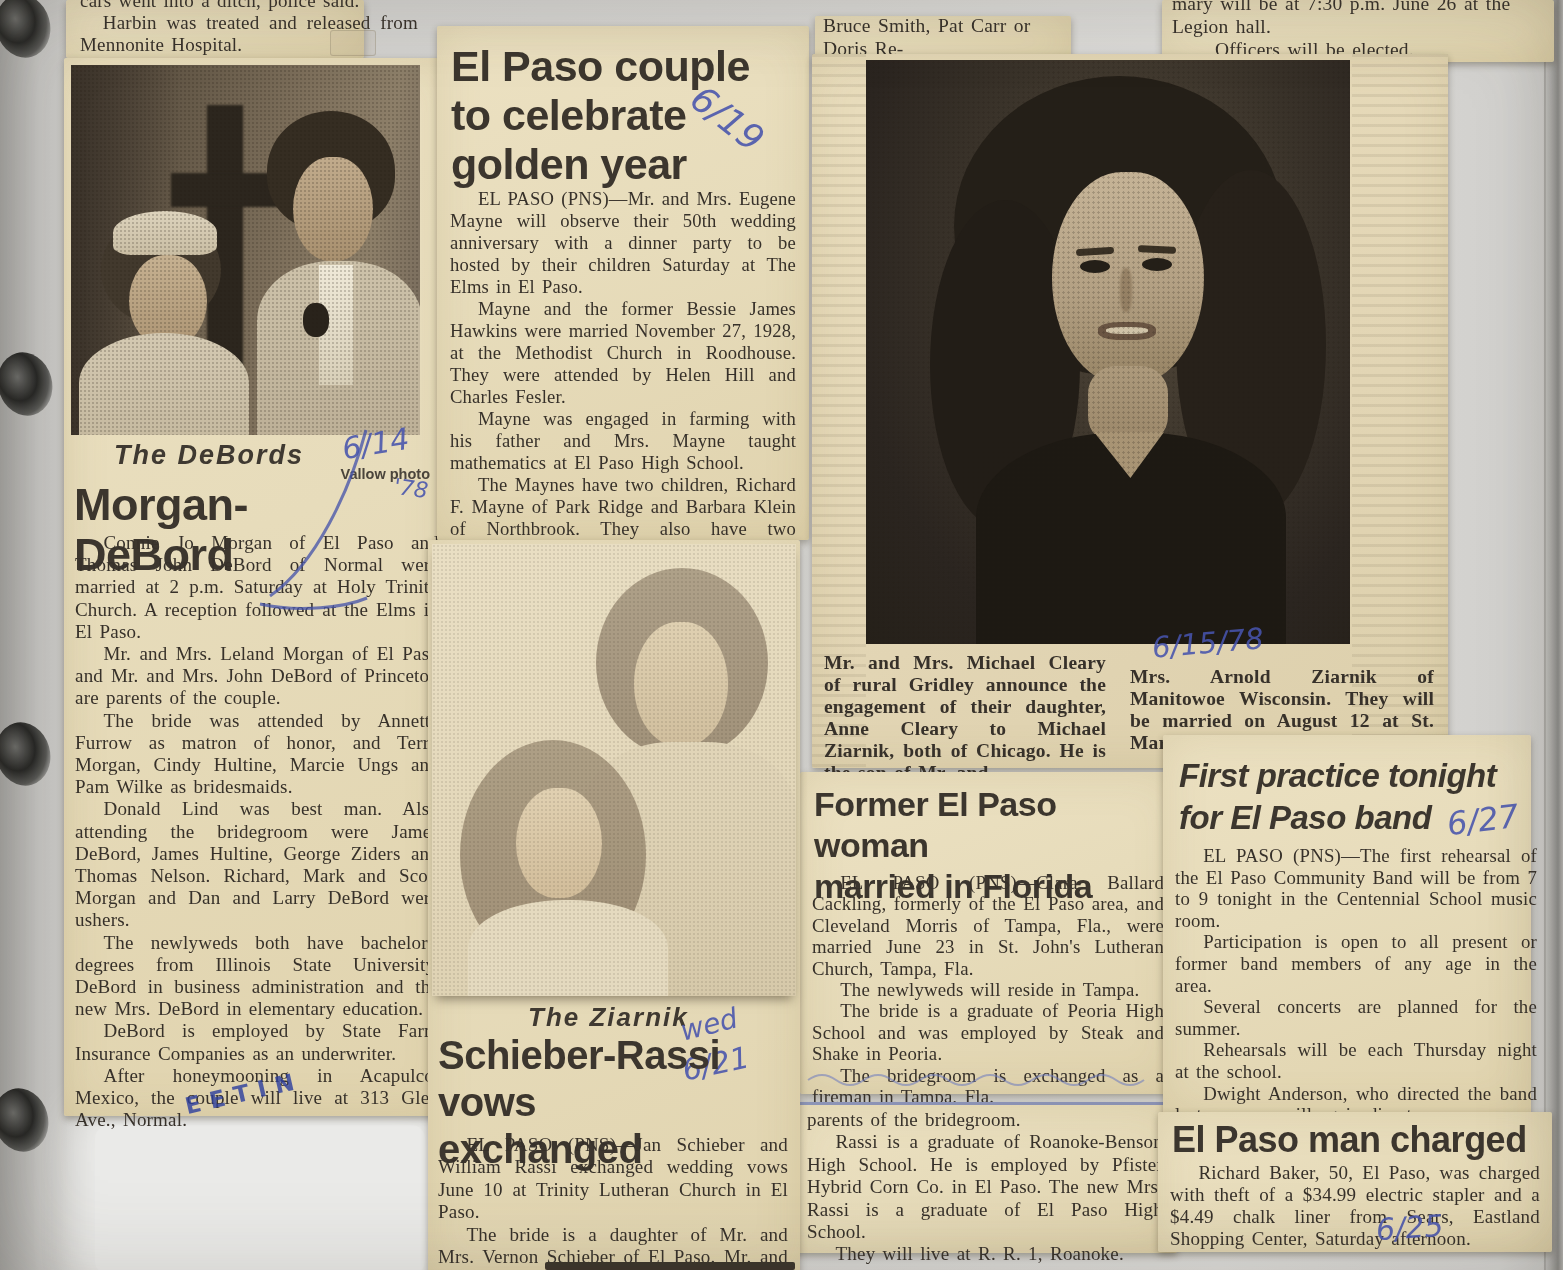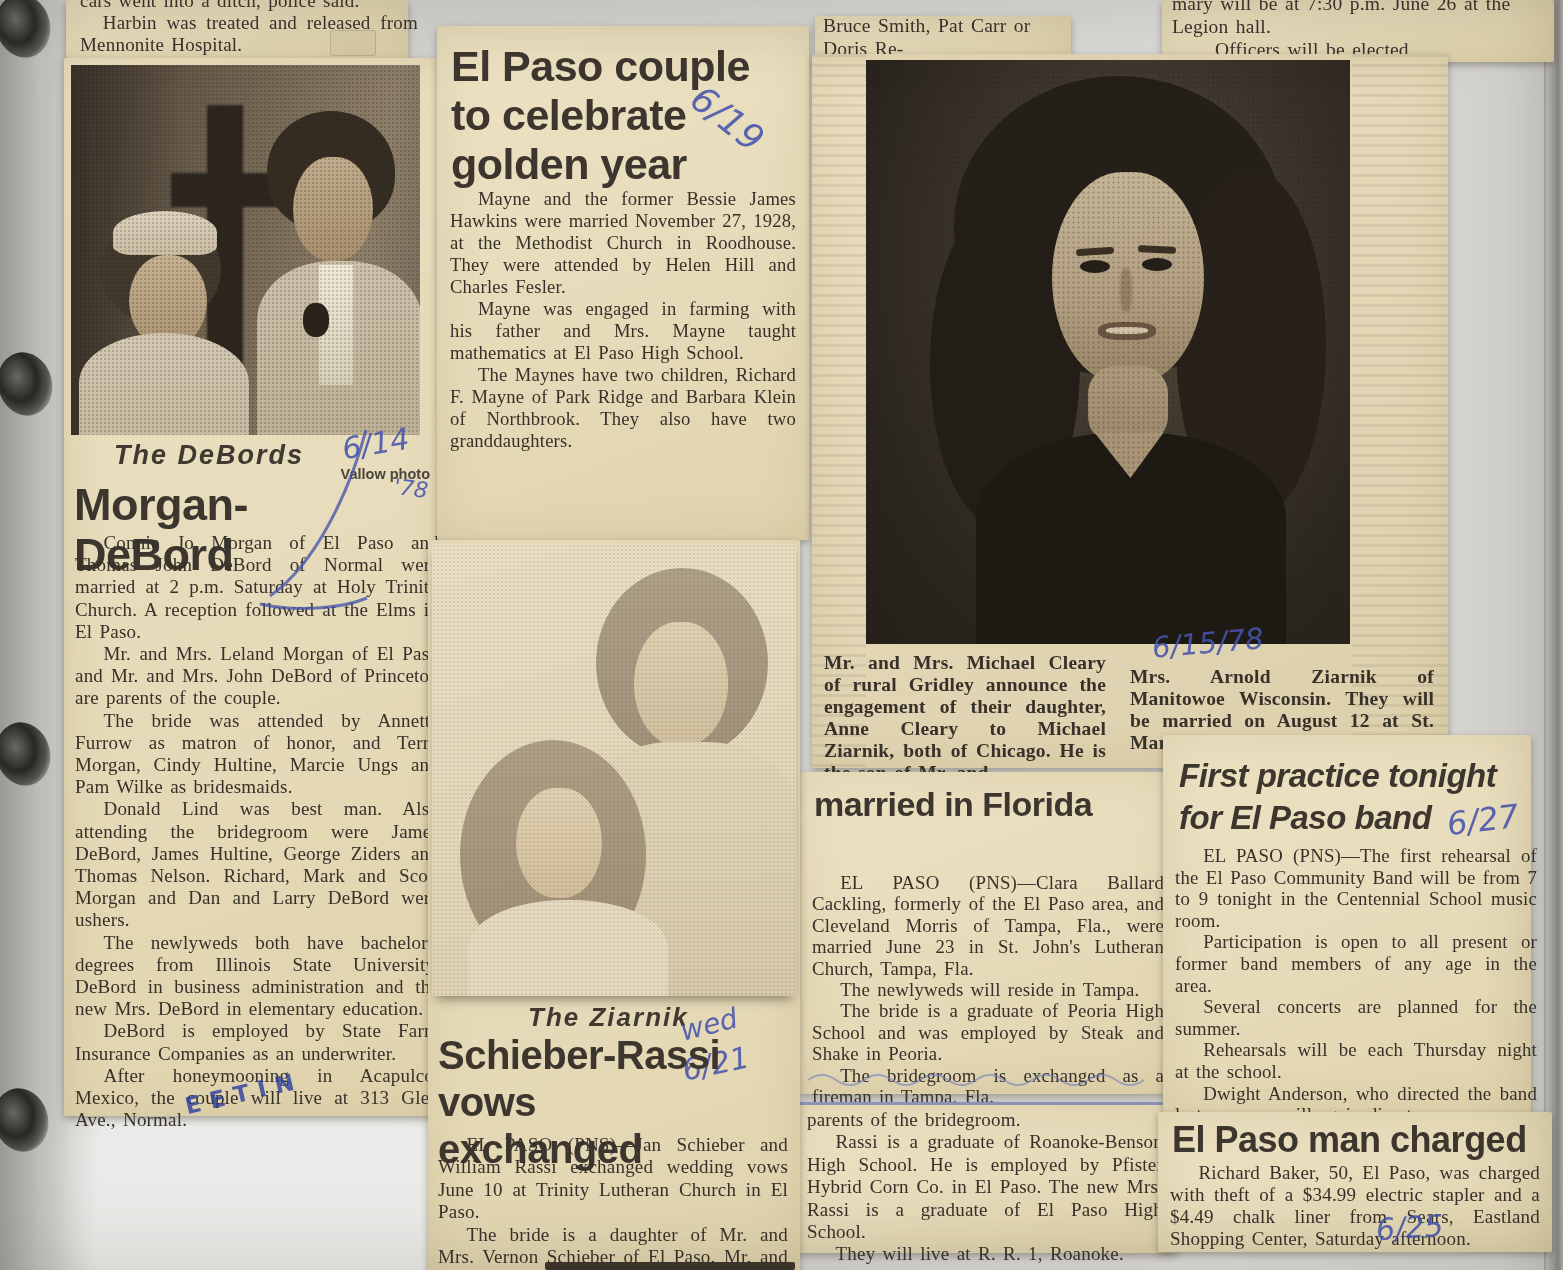--- a/index.html
+++ b/index.html
@@ -46,21 +46,21 @@
 
   <div class="edge-left"></div>
   <div class="hole" style="left:-4px;top:-6px;"></div>
   <div class="hole" style="left:-2px;top:352px;"></div>
   <div class="hole" style="left:-4px;top:722px;"></div>
   <div class="hole" style="left:-6px;top:1088px;"></div>
   <div class="white-patch" style="left:95px;top:1125px;width:330px;height:150px;"></div>
   <div class="edge-right-line"></div>
   <div class="edge-right"></div>
 
-  <div class="clip" style="left:66px;top:0;width:298px;height:58px;padding-left:44px;">
+  <div class="clip" style="left:66px;top:0;width:298px;height:58px;">
     <div class="news" style="position:absolute;left:14px;top:-10px;width:338px;font-size:19px;line-height:22px;">
       <p class="noindent">cars went into a ditch, police said.</p>
       <p style="text-indent:1.2em;">Harbin was treated and released from Mennonite Hospital.</p>
     </div>
     <div class="ghostbox" style="left:264px;top:30px;width:44px;height:24px;"></div>
   </div>
 
   <div class="clip" style="left:64px;top:58px;width:384px;height:1058px;">
 
     <div class="photo" style="left:7px;top:7px;width:349px;height:370px;background:linear-gradient(100deg,#51463a 0%,#665a49 30%,#7d6f5b 58%,#8d7f69 80%,#74685a 100%);" aria-label="Black-and-white wedding photo of the DeBords, bride with veil and groom beside a cross">
@@ -105,20 +105,21 @@
   </div>
 
   <div class="clip" style="left:437px;top:26px;width:372px;height:514px;">
     <div class="hl" style="left:14px;top:16px;width:340px;font-size:43px;line-height:49px;">
       <div>El Paso couple</div>
       <div>to celebrate</div>
       <div>golden year</div>
     </div>
     <div class="hand" style="left:250px;top:72px;font-size:36px;transform:rotate(38deg);">6/19</div>
     <div class="news" style="position:absolute;left:13px;top:162px;width:346px;font-size:18.6px;line-height:22px;">
+      <p>EL PASO (PNS)—Mr. and Mrs. Eugene Mayne will observe their 50th wedding anniversary with a dinner party to be hosted by their children Saturday at The Elms in El Paso.</p>
       <p>Mayne and the former Bessie James Hawkins were married November 27, 1928, at the Methodist Church in Roodhouse. They were attended by Helen Hill and Charles Fesler.</p>
       <p>Mayne was engaged in farming with his father and Mrs. Mayne taught mathematics at El Paso High School.</p>
       <p>The Maynes have two children, Richard F. Mayne of Park Ridge and Barbara Klein of Northbrook. They also have two granddaughters.</p>
     </div>
   </div>
 
   <div class="clip" style="left:815px;top:16px;width:256px;height:50px;">
     <div class="news" style="position:absolute;left:8px;top:-2px;width:236px;font-size:19.5px;line-height:23px;text-align:left;">
       <p class="noindent">Bruce Smith, Pat Carr or Doris Re-</p>
       <p class="noindent">inkensmeyer.</p>
@@ -160,20 +161,21 @@
       <p class="noindent">Mr. and Mrs. Michael Cleary of rural Gridley announce the engagement of their daughter, Anne Cleary to Michael Ziarnik, both of Chicago. He is the son of Mr. and</p>
     </div>
     <div class="hand" style="left:340px;top:572px;font-size:29px;transform:rotate(-5deg);">6/15/78</div>
     <div class="news" style="position:absolute;left:318px;top:612px;width:304px;font-size:19.5px;line-height:22px;font-weight:bold;">
       <p class="noindent">Mrs. Arnold Ziarnik of Manitowoe Wisconsin. They will be married on August 12 at St. Mary's Church.</p>
     </div>
   </div>
 
   <div class="clip" style="left:800px;top:772px;width:378px;height:322px;">
     <div class="hl" style="left:14px;top:12px;width:350px;font-size:34px;line-height:41px;">
+      <div>Former El Paso woman</div>
       <div>married in Florida</div>
     </div>
     <div class="news" style="position:absolute;left:12px;top:100px;width:352px;font-size:18.8px;line-height:21.4px;">
       <p>EL PASO (PNS)—Clara Ballard Cackling, formerly of the El Paso area, and Cleveland Morris of Tampa, Fla., were married June 23 in St. John's Lutheran Church, Tampa, Fla.</p>
       <p>The newlyweds will reside in Tampa.</p>
       <p>The bride is a graduate of Peoria High School and was employed by Steak and Shake in Peoria.</p>
       <p>The bridegroom is exchanged as a fireman in Tampa, Fla.</p>
     </div>
     <svg class="svgink" style="left:0;top:296px;" width="378" height="22" viewBox="0 0 378 22">
       <path d="M8 12 q14 -10 28 0 t28 0 t28 0 t28 0 t28 0 t28 0 t28 0 t28 0 t28 0 t28 0 t28 0 t28 0" stroke="#6a79c0" stroke-width="2" fill="none" opacity=".55"></path>

